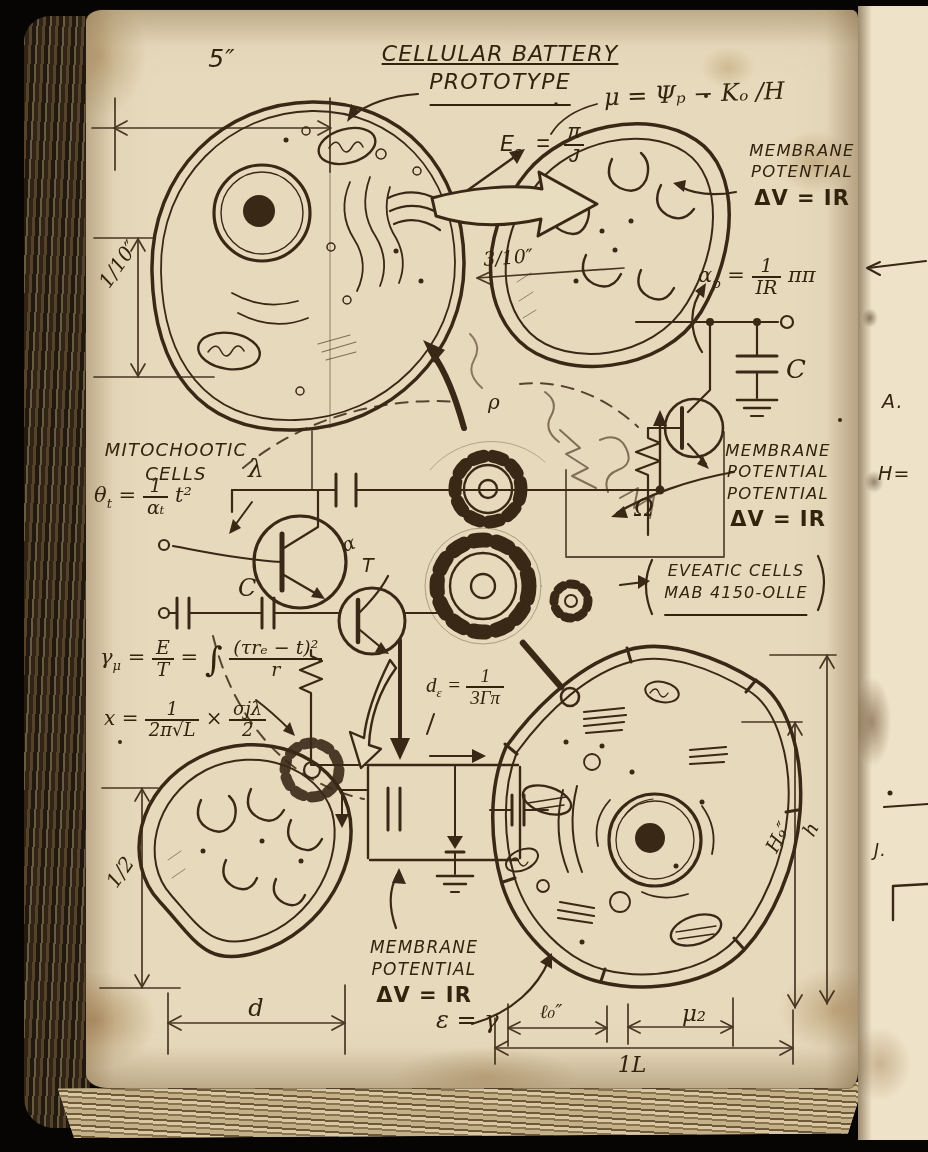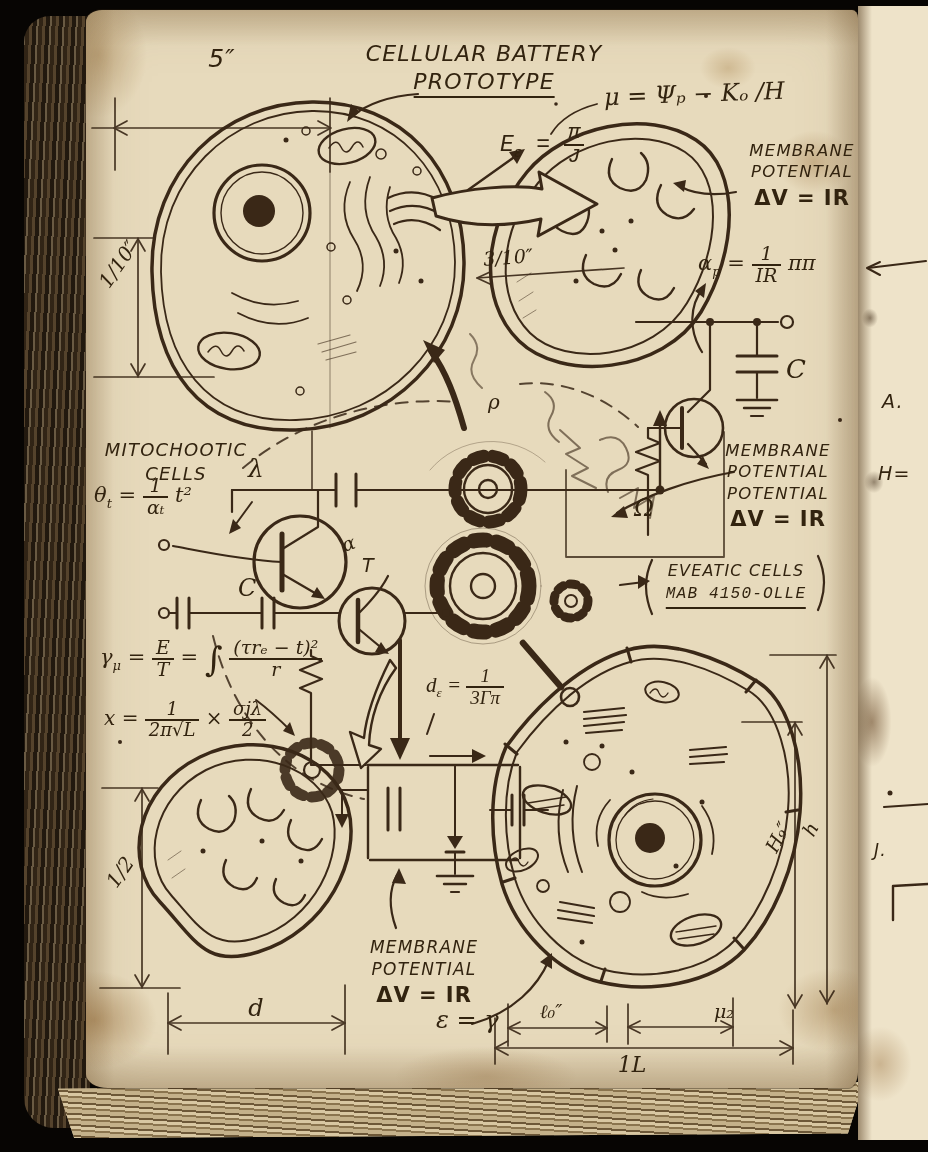--- a/index.html
+++ b/index.html
@@ -39,21 +39,21 @@
       radial-gradient(12px 14px at 16px 476px, rgba(60,40,20,.5), rgba(60,40,20,0) 80%),
       radial-gradient(42px 50px at 22px 1058px, rgba(150,110,60,.4), rgba(150,110,60,0) 75%);}
   
   .t{position:absolute;color:#32230f;white-space:nowrap;}
   .hand{font-family:"DejaVu Sans",sans-serif;font-style:italic;letter-spacing:1.2px;}
   .math{font-family:"DejaVu Serif",serif;font-style:italic;}
   .ctr{transform:translateX(-50%);text-align:center;}
   .frac{display:inline-block;text-align:center;vertical-align:middle;line-height:1.05;}
   .frac .num{display:block;border-bottom:2px solid #32230f;padding:0 4px;}
   .frac .den{display:block;padding:0 4px;}
-  .ul{border-bottom:2.5px solid #32230f;padding-bottom:1px;}
+  .ul{border-bottom:2.5px solid #32230f;padding-bottom:9px;}
   sub{font-size:62%;}
   svg.ink{position:absolute;left:0;top:0;pointer-events:none;}
   svg.ink path,svg.ink circle,svg.ink ellipse,svg.ink line{
     stroke:#3a2817;fill:none;stroke-linecap:round;stroke-linejoin:round;}
   svg.ink .f{fill:#3a2817;stroke:none;}
   svg.ink .paperfill{fill:#e9ddc0;}
 </style>
 </head>
 <body>
 
@@ -332,40 +332,40 @@
       <path d="M868,268 L926,261"></path>
         <path d="M880,262 L867,268 L880,275"></path>
       <path d="M884,807 L928,804" stroke-width="2.2"></path>
         <circle class="f" cx="890" cy="793" r="2.5"></circle>
       <path d="M893,886 L928,884 M893,886 L893,920" stroke-width="2.4"></path>
     </g>
   </svg>
 
   <div class="t hand ctr" style="left:222px;top:44px;font-size:25px;">5″</div>
 
-  <div class="t hand ctr" style="left:484px;top:40px;font-size:22px;line-height:1.25;">
+  <div class="t hand ctr" style="left:500px;top:40px;font-size:22px;line-height:1.25;text-decoration:underline;">
     <div>CELLULAR BATTERY</div>
     <div class="ul" style="display:inline-block;">PROTOTYPE</div>
   </div>
 
   <div class="t math" style="left:604px;top:80px;font-size:24px;transform:rotate(-2deg);">μ = Ψₚ − Kₒ /H</div>
 
   <div class="t math" style="left:500px;top:122px;font-size:23px;font-family:Liberation Mono, monospace;">
     <span>E</span><sub>ε</sub>
     <span>=</span>
     <span class="frac" style="font-size:21px;"><span class="num">π</span><span class="den">J</span></span>
   </div>
 
   <div class="t hand ctr" style="left:802px;top:140px;font-size:16.5px;line-height:1.3;">
     <div>MEMBRANE</div>
     <div>POTENTIAL</div>
     <div style="font-size:21px;font-style:normal;font-weight:bold;letter-spacing:1px;margin-top:2px;">ΔV = IR</div>
   </div>
 
-  <div class="t math" style="left:698px;top:244px;font-size:21px;font-style:italic;">
+  <div class="t math" style="left:698px;top:256px;font-size:21px;font-style:italic;">
     <span>α</span><sub>p</sub>
     <span>=</span>
     <span class="frac" style="font-size:19px;"><span class="num">1</span><span class="den">IR</span></span>
     <span>ππ</span>
   </div>
 
   <div class="t math ctr" style="left:508px;top:246px;font-size:19px;transform:translateX(-50%) rotate(-4deg);">3/10″</div>
   <div class="t math" style="left:786px;top:354px;font-size:26px;">C</div>
 
   <div class="t hand ctr" style="left:168px;top:438px;font-size:18px;line-height:1.35;margin-left:8px;">
@@ -389,21 +389,21 @@
     <div>MEMBRANE</div>
     <div>POTENTIAL</div>
     <div>POTENTIAL</div>
     <div style="font-size:21px;font-style:normal;font-weight:bold;letter-spacing:1px;margin-top:2px;">ΔV = IR</div>
   </div>
 
   <div class="t math" style="left:634px;top:494px;font-size:24px;">Ω</div>
 
   <div class="t hand ctr" style="left:736px;top:560px;font-size:16px;line-height:1.4;">
     <div>EVEATIC CELLS</div>
-    <div class="ul" style="display:inline-block;border-bottom-width:2px;font-family:Liberation Mono, monospace;">MAB 4150-OLLE</div>
+    <div class="ul" style="display:inline-block;border-bottom-width:2px;">MAB 4150-OLLE</div>
   </div>
 
   <div class="t math" style="left:100px;top:638px;font-size:21px;">
     <span>γ</span><sub>μ</sub>
     <span>=</span>
     <span class="frac" style="font-size:19px;"><span class="num">E</span><span class="den">T</span></span>
     <span>=</span>
     <span style="font-size:34px;vertical-align:middle;">∫</span>
     <span class="frac" style="font-size:19px;"><span class="num">(τrₑ − t)²</span><span class="den">r</span></span>
   </div>
@@ -427,21 +427,21 @@
   <div class="t hand ctr" style="left:424px;top:936px;font-size:17px;line-height:1.3;">
     <div>MEMBRANE</div>
     <div>POTENTIAL</div>
     <div style="font-size:21px;font-style:normal;font-weight:bold;letter-spacing:1px;margin-top:2px;">ΔV = IR</div>
   </div>
 
   <div class="t math" style="left:436px;top:1006px;font-size:24px;">ε = γ</div>
 
   <div class="t math ctr" style="left:256px;top:994px;font-size:24px;">d</div>
   <div class="t math ctr" style="left:551px;top:1000px;font-size:19px;">ℓ₀″</div>
-  <div class="t math ctr" style="left:724px;top:1000px;font-size:19px;">μ₂</div>
+  <div class="t math ctr" style="left:694px;top:1000px;font-size:23px;">μ₂</div>
   <div class="t math ctr" style="left:632px;top:1052px;font-size:22px;">1L</div>
   <div class="t math" style="left:104px;top:860px;font-size:20px;transform:rotate(-55deg);">1/2</div>
   <div class="t math" style="left:92px;top:252px;font-size:20px;transform:rotate(-55deg);">1/10″</div>
   <div class="t math" style="left:762px;top:826px;font-size:19px;transform:rotate(-62deg);">H₉″</div>
   <div class="t math" style="left:804px;top:818px;font-size:19px;transform:rotate(-62deg);">h</div>
 
   <div class="t hand" style="left:882px;top:390px;font-size:19px;">A.</div>
   <div class="t hand" style="left:878px;top:462px;font-size:19px;">H=</div>
   <div class="t hand" style="left:874px;top:840px;font-size:17px;">J.</div>
 </div>

